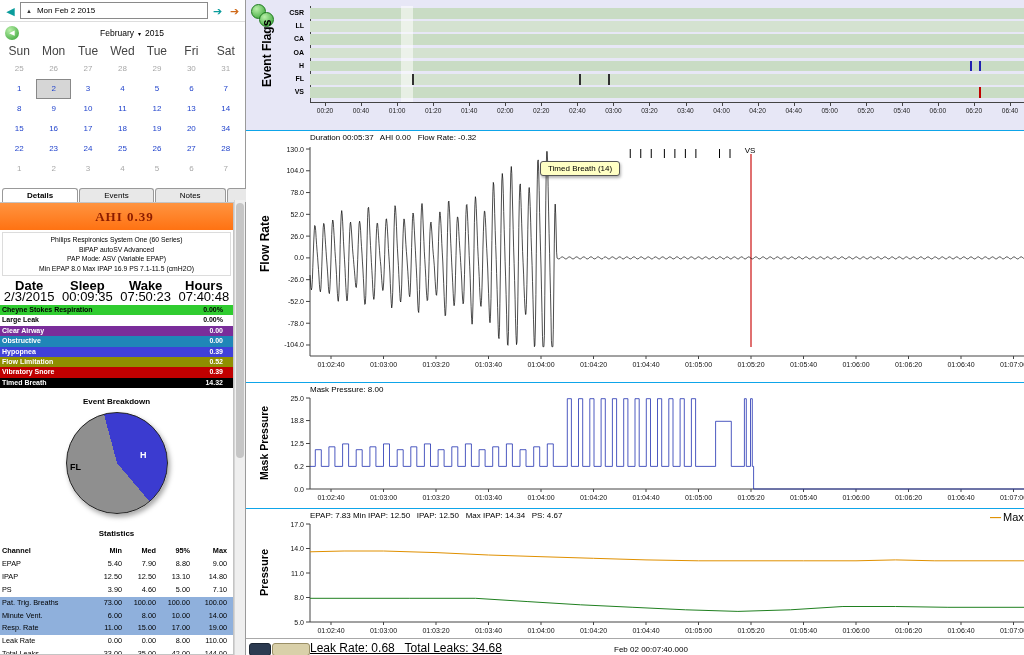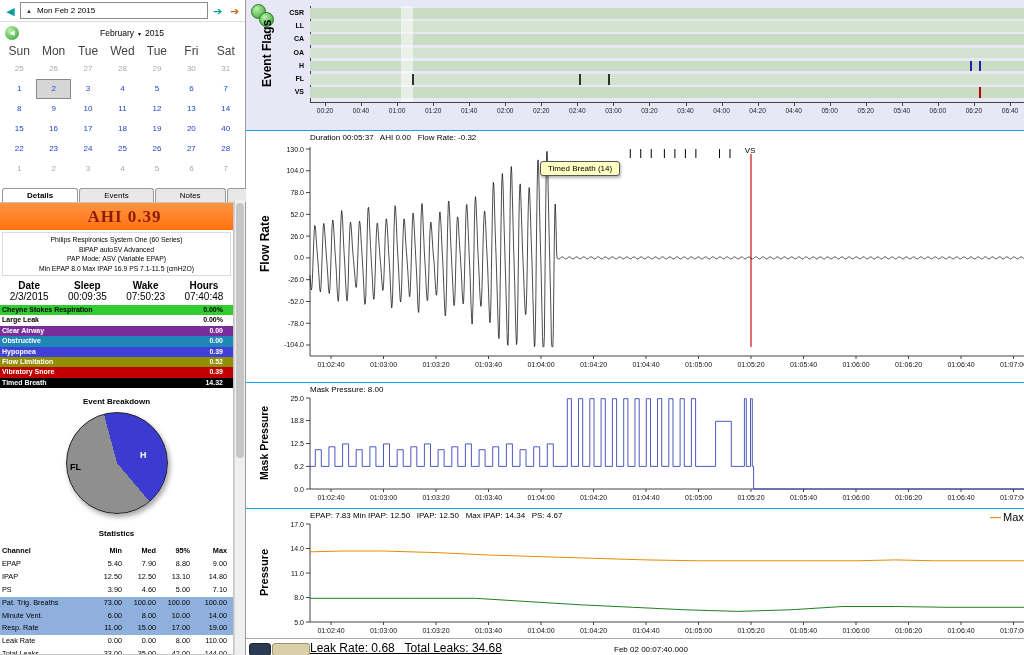--- a/index.html
+++ b/index.html
@@ -18,23 +18,23 @@
   #cal-weekdays{position:absolute;left:2px;right:2px;top:44px;height:15px;display:grid;grid-template-columns:repeat(7,1fr);font-size:12px;color:#444;}
   #cal-weekdays div{text-align:center;line-height:15px;}
   #cal-grid{position:absolute;left:2px;right:2px;top:59px;display:grid;grid-template-columns:repeat(7,1fr);grid-auto-rows:20px;font-size:8px;}
   .cal-cell{text-align:center;line-height:20px;color:#2244cc;box-sizing:border-box;}
   .cal-cell.muted{color:#a8a8a8;}
   .cal-cell.sel{background:#d6d6d6;border:1px solid #888;line-height:18px;}
   #tabs{position:absolute;left:2px;top:186px;height:16px;display:flex;align-items:flex-end;gap:1px;}
   .tab{font-size:8px;padding:2px 24px;border:1px solid #999;border-bottom:none;background:#e8e8e8;border-radius:3px 3px 0 0;}
   .tab.active{background:#fff;font-weight:bold;}
   #details-content{position:absolute;left:0;top:202px;width:233px;bottom:0;border:1px solid #c4c4c4;border-left:none;overflow:hidden;background:#fff;}
-  #ahi-banner{height:27px;background:linear-gradient(#ff9440,#ff7212);color:#8b1c00;font-family:"Liberation Serif",serif;font-weight:bold;font-size:17px;text-align:center;line-height:27px;letter-spacing:1px;padding-left:16px;}
+  #ahi-banner{height:27px;background:linear-gradient(#ff9440,#ff7212);color:#8b1c00;font-family:"Liberation Serif",serif;font-weight:bold;font-size:13px;text-align:center;line-height:27px;letter-spacing:1px;padding-left:16px;}
   #machine-info{margin:2px 2px 0 2px;border:1px solid #dcdcdc;font-size:6.8px;line-height:9.5px;text-align:center;padding:2px 0;}
-  #session-table{display:grid;grid-template-columns:repeat(4,1fr);font-size:10px;text-align:center;margin-top:4px;}
+  #session-table{display:grid;grid-template-columns:repeat(4,1fr);font-size:13px;text-align:center;margin-top:4px;}
   .sess-cell{line-height:11px;}
   .sess-cell.head{font-weight:bold;}
   #event-list{margin-top:3px;}
   .ev-row{display:flex;justify-content:space-between;height:10.4px;line-height:10.4px;font-size:7px;font-weight:bold;padding:0 10px 0 2px;}
   .section-title{text-align:center;font-size:8px;font-weight:bold;margin-top:9px;}
   #pie-wrap{position:relative;height:110px;margin-top:4px;}
   #pie{position:absolute;left:50%;top:2px;transform:translateX(-50%);width:100px;height:100px;border-radius:50%;border:1px solid #222;box-shadow:2px 3px 5px rgba(0,0,0,.35);}
   #pie-label-fl{position:absolute;left:70px;top:52px;font-size:9px;font-weight:bold;}
   #pie-label-h{position:absolute;left:140px;top:40px;font-size:9px;font-weight:bold;}
   #stats-table{margin-top:7px;font-size:7.3px;}
@@ -134,21 +134,21 @@
         <div class="cal-cell">11</div>
         <div class="cal-cell">12</div>
         <div class="cal-cell">13</div>
         <div class="cal-cell">14</div>
         <div class="cal-cell">15</div>
         <div class="cal-cell">16</div>
         <div class="cal-cell">17</div>
         <div class="cal-cell">18</div>
         <div class="cal-cell">19</div>
         <div class="cal-cell">20</div>
-        <div class="cal-cell">40</div>
+        <div class="cal-cell">34</div>
         <div class="cal-cell">22</div>
         <div class="cal-cell">23</div>
         <div class="cal-cell">24</div>
         <div class="cal-cell">25</div>
         <div class="cal-cell">26</div>
         <div class="cal-cell">27</div>
         <div class="cal-cell">28</div>
         <div class="cal-cell muted">1</div>
         <div class="cal-cell muted">2</div>
         <div class="cal-cell muted">3</div>

